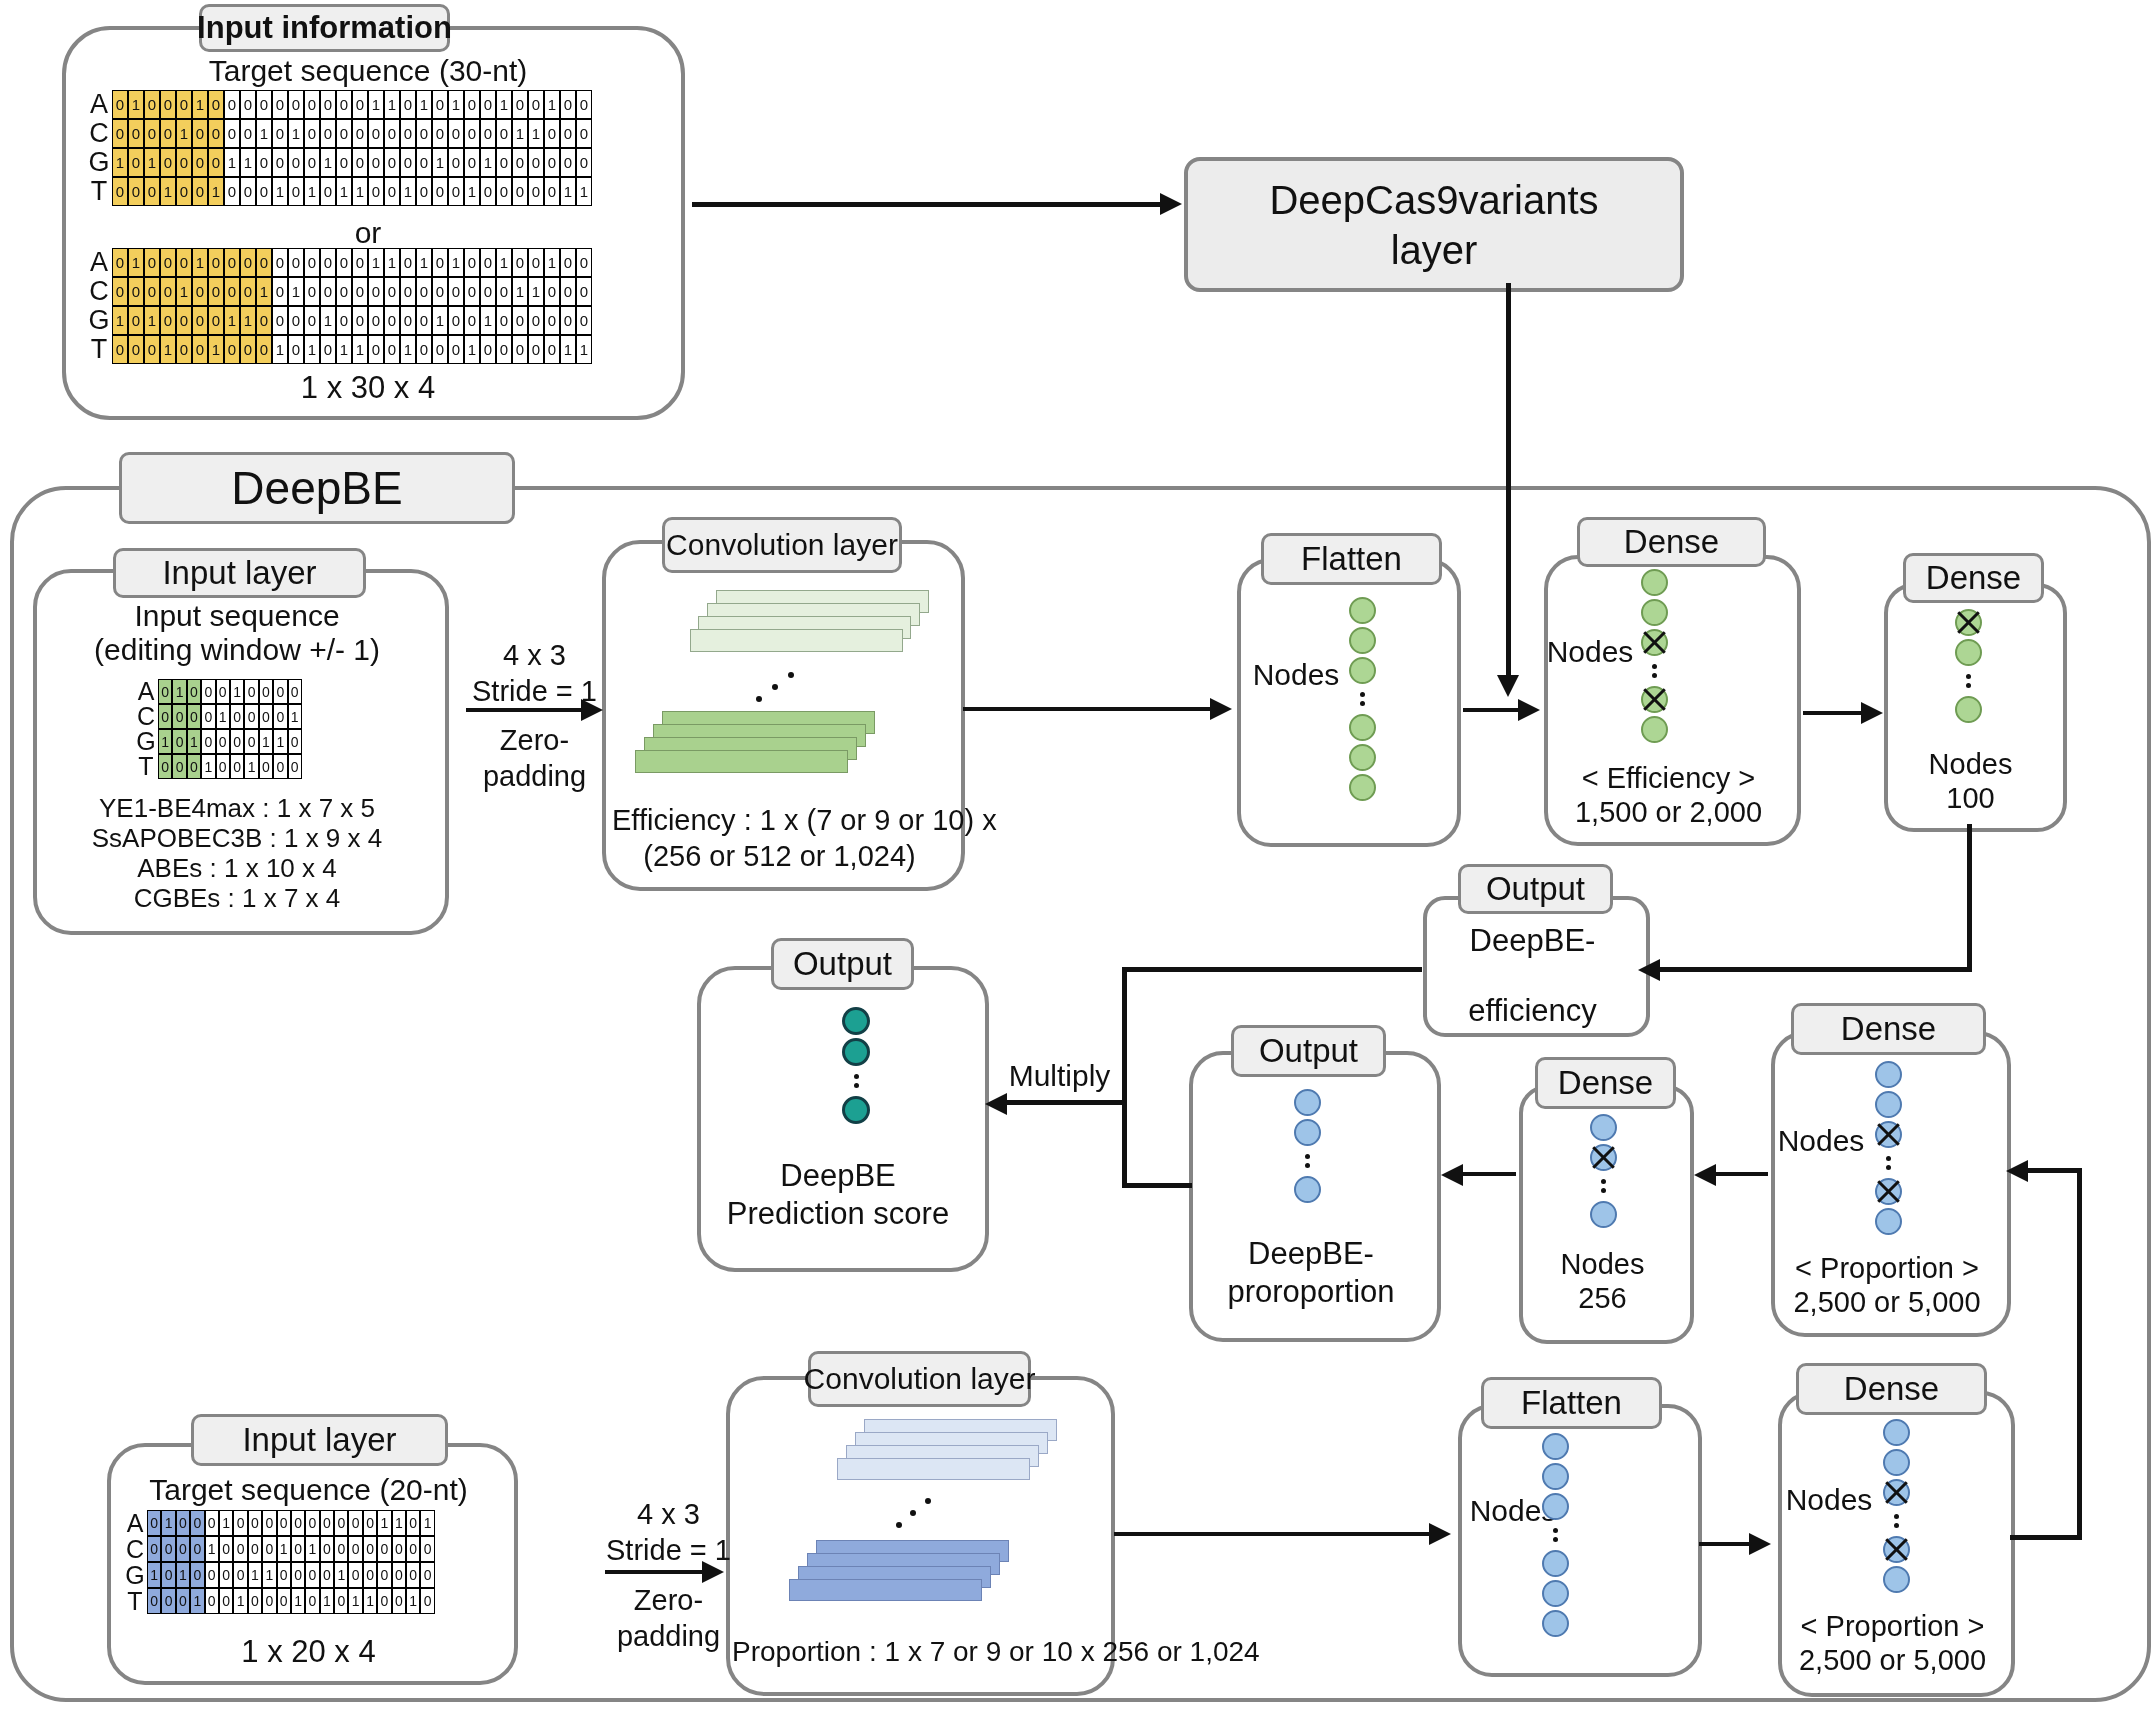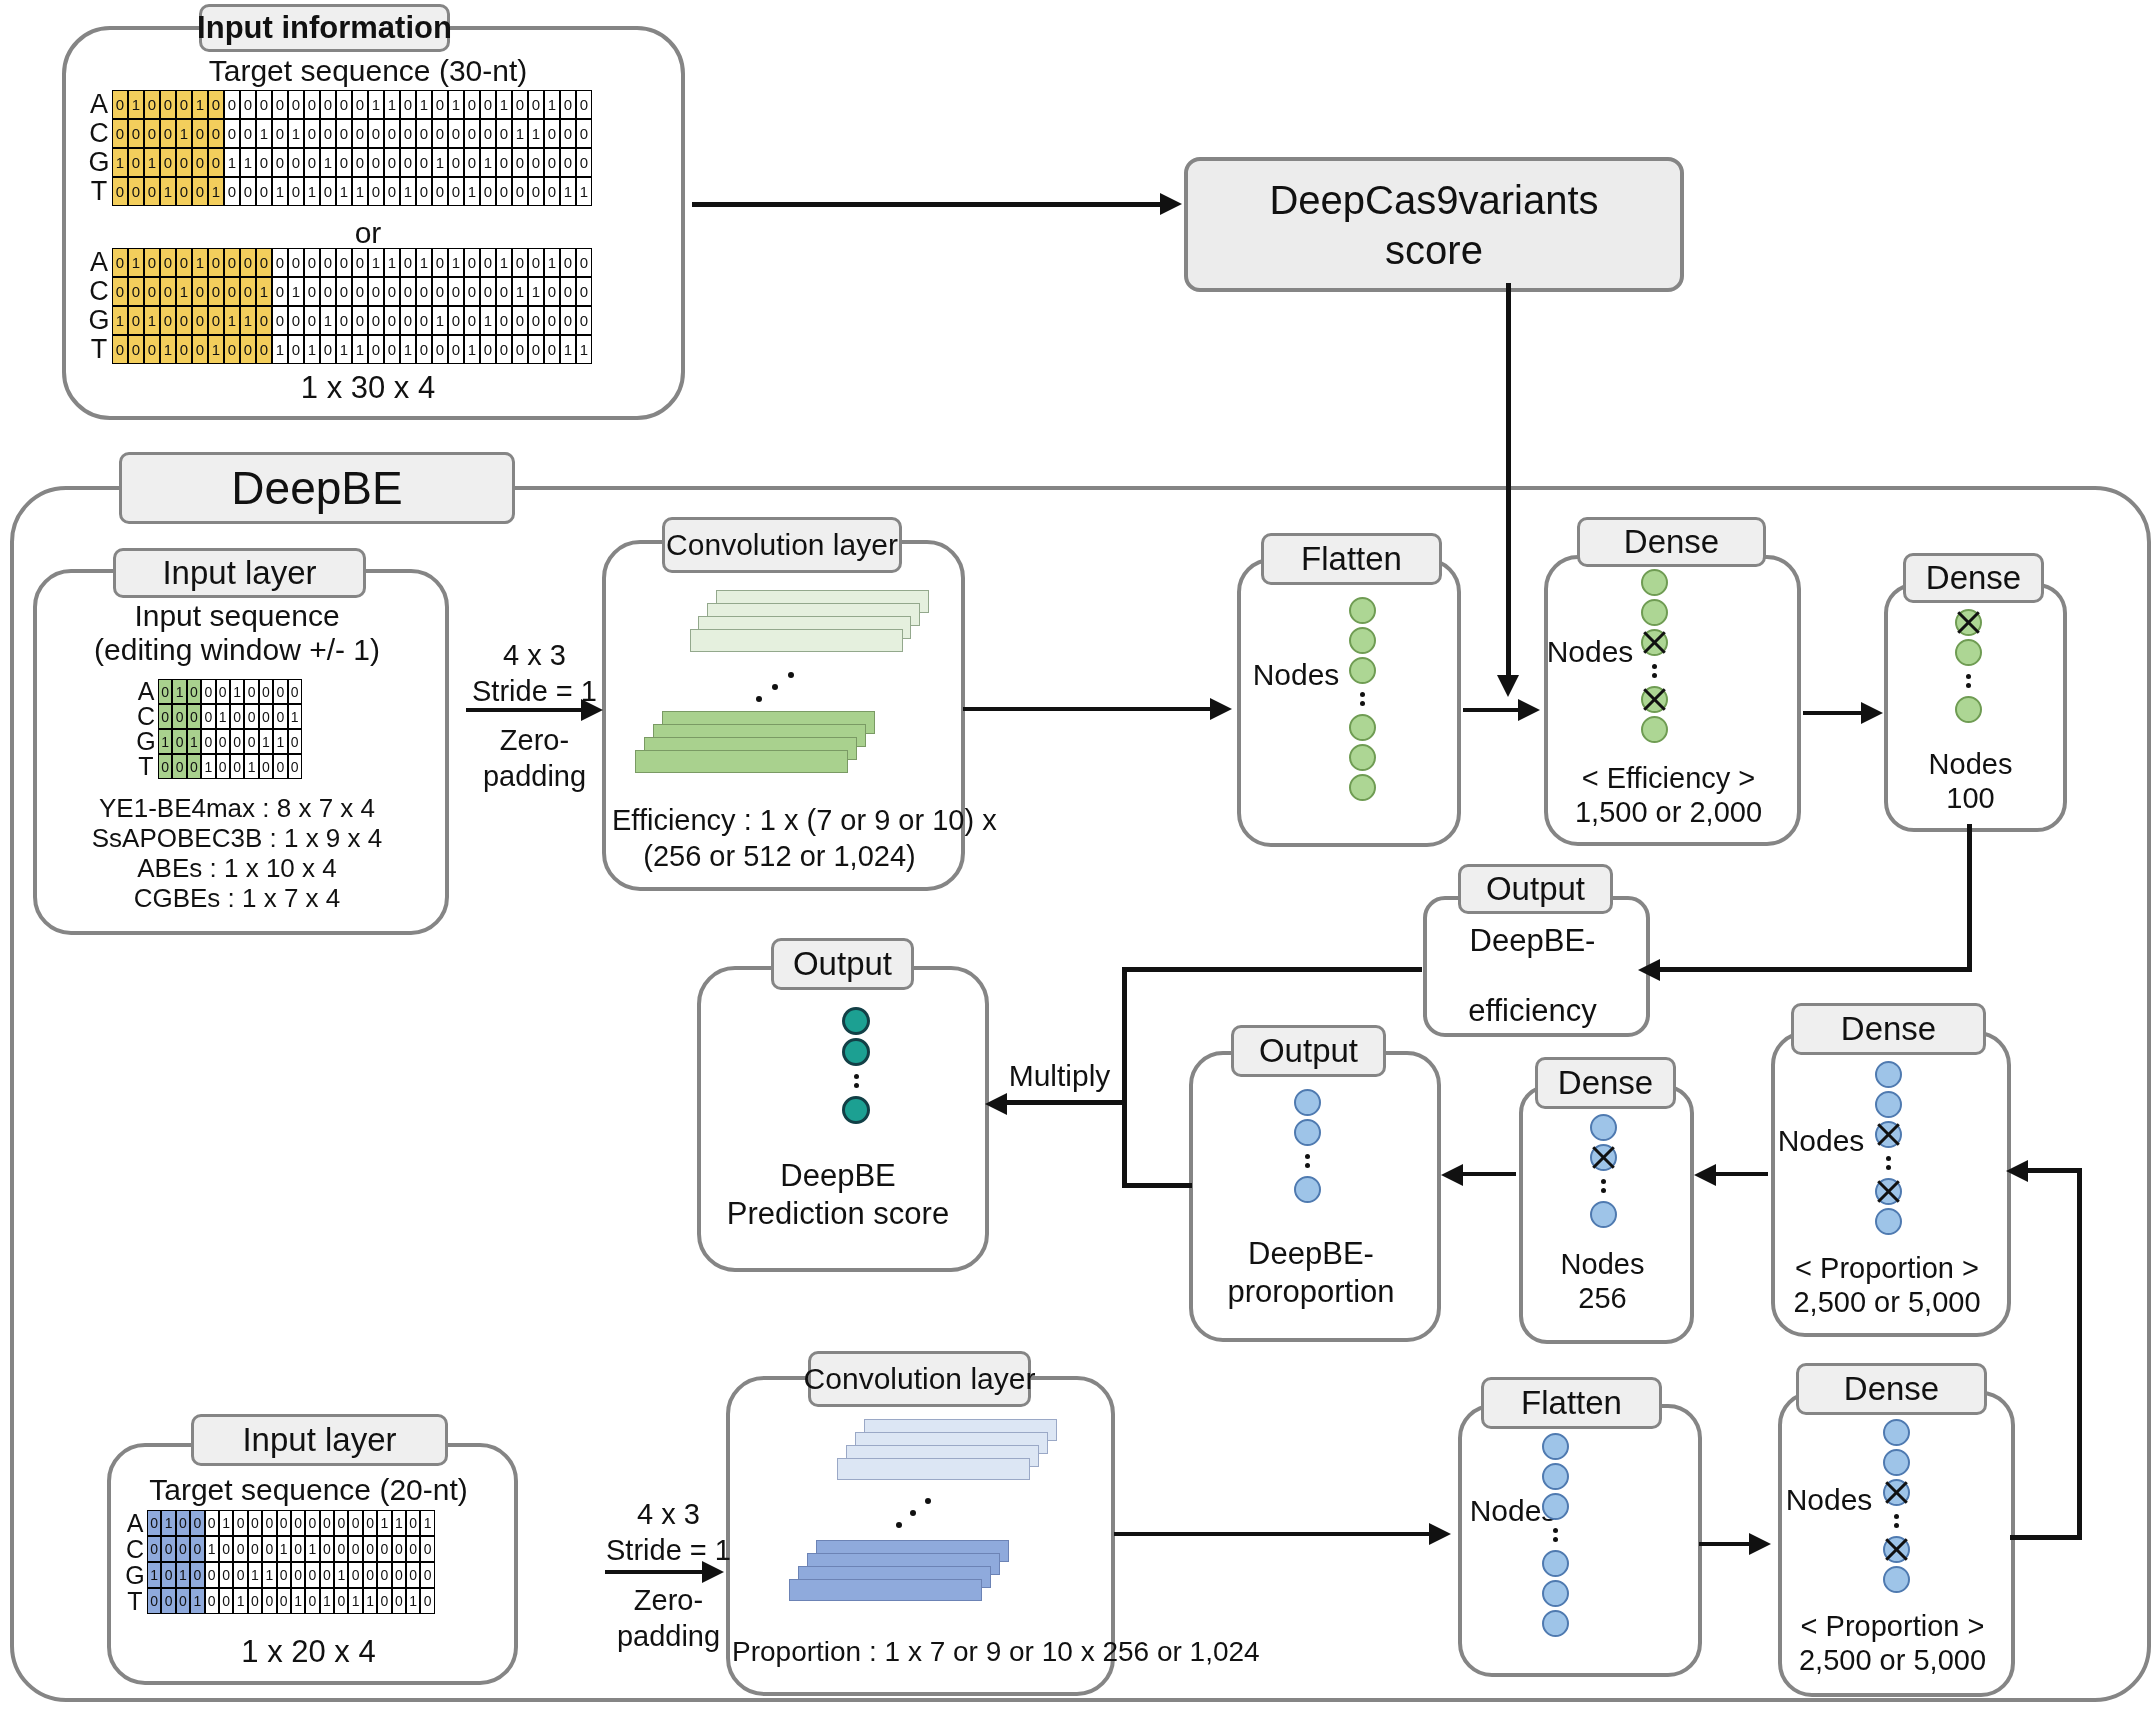--- a/index.html
+++ b/index.html
@@ -320,21 +320,21 @@
       <div class="cell">1</div>
     </div>
   <div class="ctext" style="left:149px;top:370px;width:438px;font-size:31px;">1 x 30 x 4</div>
 
   <div class="hline" style="left:692px;top:202px;width:471px;height:5px;"></div>
   <div class="ah-right" style="left:1160px;top:193px;"></div>
 
   <div class="panel" style="left:1184px;top:157px;width:492px;height:127px;border-radius:16px;background:var(--c-box);
               display:flex;flex-direction:column;align-items:center;justify-content:center;font-size:40px;line-height:1.25;">
     <span>DeepCas9variants</span>
-    <span>score</span>
+    <span>layer</span>
   </div>
 
   <div class="panel" style="left:10px;top:486px;width:2133px;height:1208px;border-radius:56px;"></div>
   <div class="tab" style="left:119px;top:452px;width:390px;height:66px;font-size:46px;">DeepBE</div>
 
   <div class="vline" style="left:1506px;top:283px;width:5px;height:394px;"></div>
   <div class="ah-down" style="left:1497px;top:675px;"></div>
 
   <div class="panel" style="left:33px;top:569px;width:408px;height:358px;border-radius:38px;"></div>
   <div class="tab" style="left:113px;top:548px;width:247px;height:44px;font-size:33px;">Input layer</div>
@@ -379,21 +379,21 @@
       <div class="cell hl">0</div>
       <div class="cell hl">0</div>
       <div class="cell">1</div>
       <div class="cell">0</div>
       <div class="cell">0</div>
       <div class="cell">1</div>
       <div class="cell">0</div>
       <div class="cell">0</div>
       <div class="cell">0</div>
     </div>
-  <div class="ctext" style="left:43px;top:794px;width:388px;font-size:26px;">YE1-BE4max : 8 x 7 x 4</div>
+  <div class="ctext" style="left:43px;top:794px;width:388px;font-size:26px;">YE1-BE4max : 1 x 7 x 5</div>
   <div class="ctext" style="left:43px;top:824px;width:388px;font-size:26px;">SsAPOBEC3B : 1 x 9 x 4</div>
   <div class="ctext" style="left:43px;top:854px;width:388px;font-size:26px;">ABEs : 1 x 10 x 4</div>
   <div class="ctext" style="left:43px;top:884px;width:388px;font-size:26px;">CGBEs : 1 x 7 x 4</div>
 
   <div class="ctext" style="left:460px;top:639px;width:149px;font-size:29px;">4 x 3</div>
   <div class="ctext" style="left:460px;top:675px;width:149px;font-size:29px;">Stride = 1</div>
   <div class="hline" style="left:466px;top:708px;width:117px;height:4px;"></div>
   <div class="ah-right" style="left:581px;top:699px;"></div>
   <div class="ctext" style="left:460px;top:724px;width:149px;font-size:29px;">Zero-</div>
   <div class="ctext" style="left:460px;top:760px;width:149px;font-size:29px;">padding</div>

